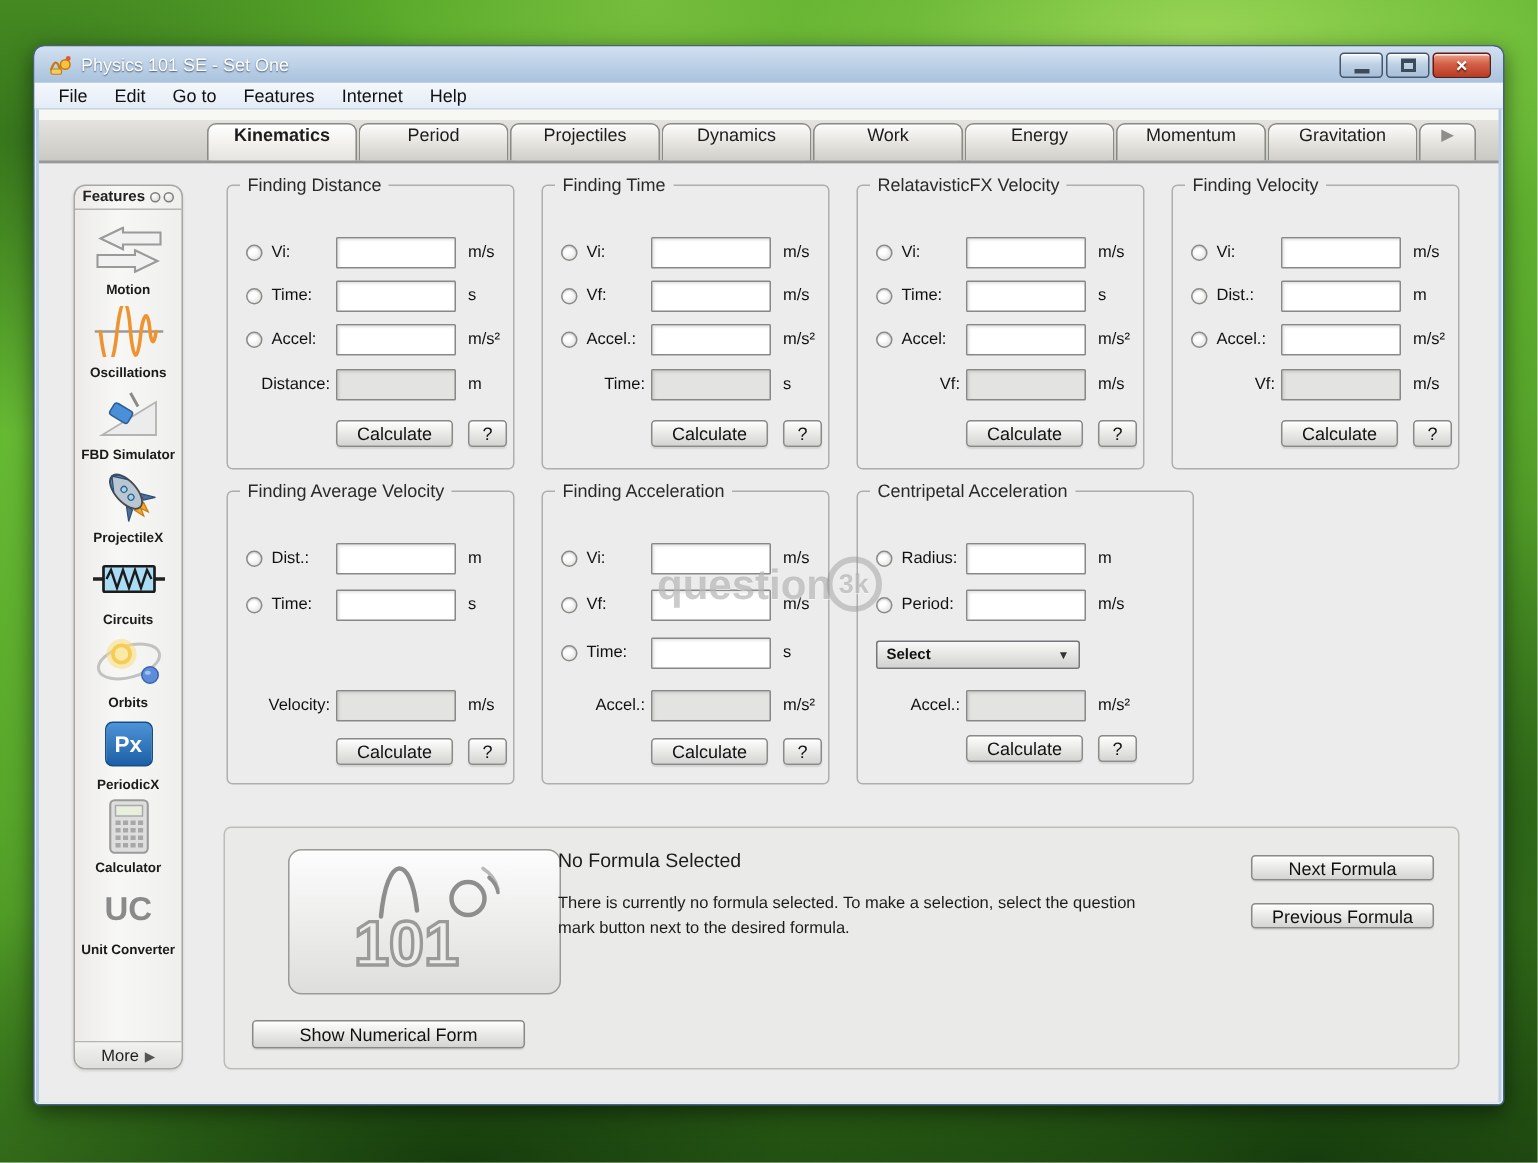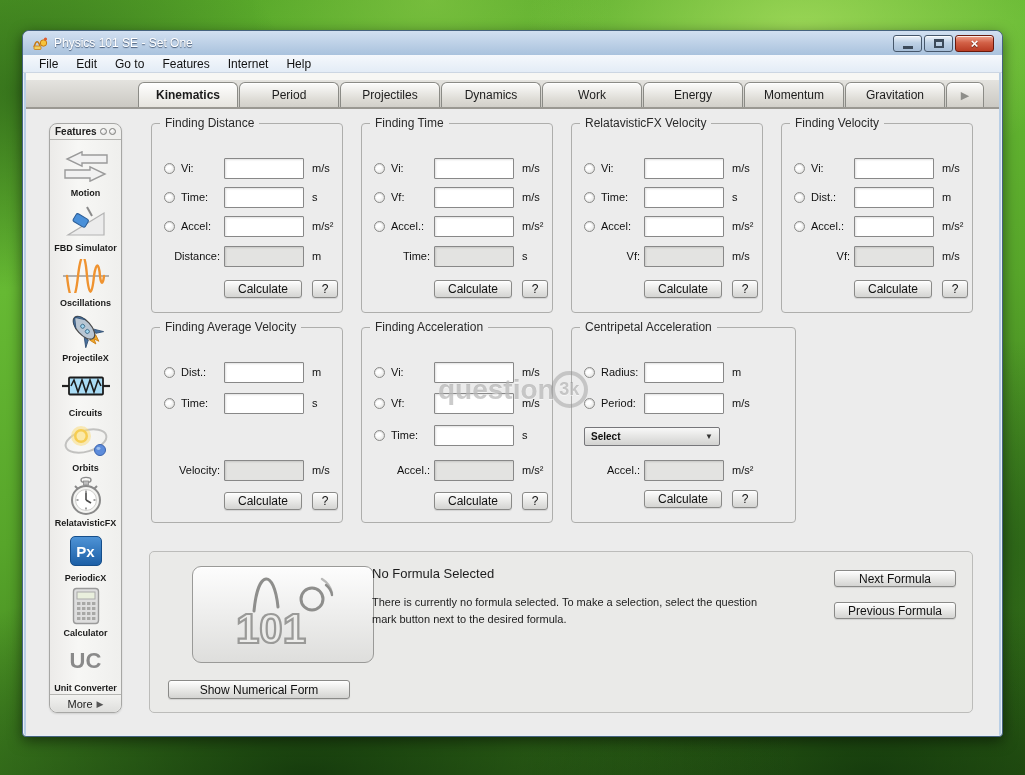--- a/index.html
+++ b/index.html
@@ -38,21 +38,21 @@
   .glyph-max { width:10px; height:9px; border:2px solid #3c4a5a; border-top-width:3px; background:transparent; }
 
   .menubar { height:18px; display:flex; align-items:center; padding-left:7px;
     background:linear-gradient(#f5f8fc, #e3ecf6); border-bottom:1px solid #ccd6e2; }
   .menu-item { font-size:12px; color:#111; padding:1px 9px; cursor:default; }
 
   .prestrip { height:7px; background:#f7f7f4; margin:0 3px; }
   .tabstrip { height:29px; margin:0 3px; background:linear-gradient(#e4e3df, #cbc9c3);
     border-bottom:2px solid #9a9892; display:flex; align-items:flex-end; padding-left:112px; }
   .tab { width:100px; height:25px; border:1px solid #8b8b86; border-bottom:none; border-radius:6px 6px 0 0;
-    background:linear-gradient(#fcfcfb, #dddbd5 70%, #d2d0ca); display:flex; align-items:center; justify-content:center;
+    background:linear-gradient(#fcfcfb, #dddbd5 70%, #d2d0ca); display:flex; align-items:flex-start; justify-content:center;
     font-size:12px; color:#1c1c1c; margin-right:1px; box-shadow: inset 0 1px 0 #fff; }
   .tab.active { font-weight:bold; background:linear-gradient(#ffffff, #e6e4de); }
   .tab.overflow { width:38px; color:#8e8e8a; font-size:11px; }
 
   .client { position:relative; height:626px; margin:0 3px; background:#ececec; }
 
   
   .sidebar { position:absolute; left:23px; top:14px; width:73px; height:590px;
     border:1px solid #a7a7a5; border-radius:8px; background:linear-gradient(90deg,#ecebe9,#f7f7f5 40%, #efefed);
     box-shadow:0 1px 2px rgba(0,0,0,0.12); display:flex; flex-direction:column; }
@@ -205,37 +205,37 @@
             <svg width="46" height="31" viewBox="0 0 46 31">
               <polygon points="44,4 19,4 19,0.8 4,8 19,15.2 19,12 44,12" fill="#f1f1f1" stroke="#9a9a9a" stroke-width="1.4"></polygon>
               <polygon points="2,19 27,19 27,15.8 42,23 27,30.2 27,27 2,27" fill="#f1f1f1" stroke="#9a9a9a" stroke-width="1.4"></polygon>
             </svg>
           </span>
           <span class="sb-label">Motion</span>
         </div>
 
         <div class="sb-item">
           <span class="icon">
+            <svg width="46" height="34" viewBox="0 0 46 34">
+              <line x1="0" y1="17" x2="46" y2="17" stroke="#9a9a9a" stroke-width="1.6"></line>
+              <path d="M4,17 C7,46 12,46 15,17 C18,-9 22,-9 24,17 C26,38 29,38 31,17 C33,3 36,3 37,17 C38,26 40,26 41,17" fill="none" stroke="#ef9330" stroke-width="2.4" stroke-linecap="round"></path>
+            </svg>
+          </span>
+          <span class="sb-label">Oscillations</span>
+        </div>
+
+        <div class="sb-item">
+          <span class="icon">
             <svg width="42" height="34" viewBox="0 0 42 34">
               <polygon points="3,31 39,31 39,9" fill="#ececec" stroke="#b3b3b3" stroke-width="1.2"></polygon>
               <line x1="22" y1="3" x2="27" y2="12" stroke="#8a8a8a" stroke-width="2"></line>
               <rect x="9" y="12" width="14" height="9" rx="2" fill="#4a90d9" stroke="#2a5c96" transform="rotate(31 16 16)"></rect>
             </svg>
           </span>
           <span class="sb-label">FBD Simulator</span>
-        </div>
-
-        <div class="sb-item">
-          <span class="icon">
-            <svg width="46" height="34" viewBox="0 0 46 34">
-              <line x1="0" y1="17" x2="46" y2="17" stroke="#9a9a9a" stroke-width="1.6"></line>
-              <path d="M4,17 C7,46 12,46 15,17 C18,-9 22,-9 24,17 C26,38 29,38 31,17 C33,3 36,3 37,17 C38,26 40,26 41,17" fill="none" stroke="#ef9330" stroke-width="2.4" stroke-linecap="round"></path>
-            </svg>
-          </span>
-          <span class="sb-label">Oscillations</span>
         </div>
 
         <div class="sb-item">
           <span class="icon">
             <svg width="42" height="38" viewBox="0 0 42 38">
               <g transform="rotate(-42 21 18)">
                 <path d="M17,28 L19,35 L21,30 L23,35 L25,28 Z" fill="#f0a828" stroke="#c87a10" stroke-width="0.8"></path>
                 <path d="M15,22 L9,31 L16,27 Z" fill="#49719e" stroke="#2e4d70" stroke-width="0.8"></path>
                 <path d="M27,22 L33,31 L26,27 Z" fill="#49719e" stroke="#2e4d70" stroke-width="0.8"></path>
                 <ellipse cx="21" cy="15" rx="7" ry="14" fill="#b9c6d3" stroke="#4a4a4a" stroke-width="1.2"></ellipse>
@@ -267,39 +267,20 @@
               <circle cx="19" cy="13" r="10" fill="#f9dd7e" opacity="0.55"></circle>
               <circle cx="19" cy="13" r="7" fill="#f6cd52"></circle>
               <circle cx="19" cy="13" r="4.5" fill="#fbe9a9"></circle>
               <circle cx="38" cy="27" r="5.5" fill="#5d8cdb" stroke="#3a63ad" stroke-width="1"></circle>
               <ellipse cx="36.5" cy="25.5" rx="2" ry="1.4" fill="#9fc0ee"></ellipse>
             </svg>
           </span>
           <span class="sb-label">Orbits</span>
         </div>
 
-        <div class="sb-item">
-          <span class="icon">
-            <svg width="38" height="40" viewBox="0 0 38 40">
-              <ellipse cx="19" cy="4" rx="5" ry="2.6" fill="none" stroke="#8a8a8a" stroke-width="1.4"></ellipse>
-              <rect x="16.5" y="5" width="5" height="4" fill="#bdbdbd" stroke="#8a8a8a" stroke-width="0.8"></rect>
-              <line x1="8" y1="10" x2="11" y2="13" stroke="#8a8a8a" stroke-width="2"></line>
-              <line x1="30" y1="10" x2="27" y2="13" stroke="#8a8a8a" stroke-width="2"></line>
-              <circle cx="19" cy="24" r="14" fill="#f4f4f2" stroke="#8a8a8a" stroke-width="2"></circle>
-              <circle cx="19" cy="24" r="10.5" fill="#ffffff" stroke="#cfcfcd" stroke-width="1"></circle>
-              <line x1="19" y1="14.5" x2="19" y2="16.5" stroke="#777" stroke-width="1.4"></line>
-              <line x1="19" y1="31.5" x2="19" y2="33.5" stroke="#777" stroke-width="1.4"></line>
-              <line x1="9.5" y1="24" x2="11.5" y2="24" stroke="#777" stroke-width="1.4"></line>
-              <line x1="26.5" y1="24" x2="28.5" y2="24" stroke="#777" stroke-width="1.4"></line>
-              <line x1="19" y1="24" x2="19" y2="16.5" stroke="#4a4a4a" stroke-width="1.6"></line>
-              <line x1="19" y1="24" x2="24" y2="27" stroke="#4a4a4a" stroke-width="1.6"></line>
-            </svg>
-          </span>
-          <span class="sb-label">RelatavisticFX</span>
-        </div>
 
         <div class="sb-item">
           <span class="icon">
               <span class="px-badge">Px</span>
             </span>
           <span class="sb-label">PeriodicX</span>
         </div>
 
         <div class="sb-item">
           <span class="icon">

